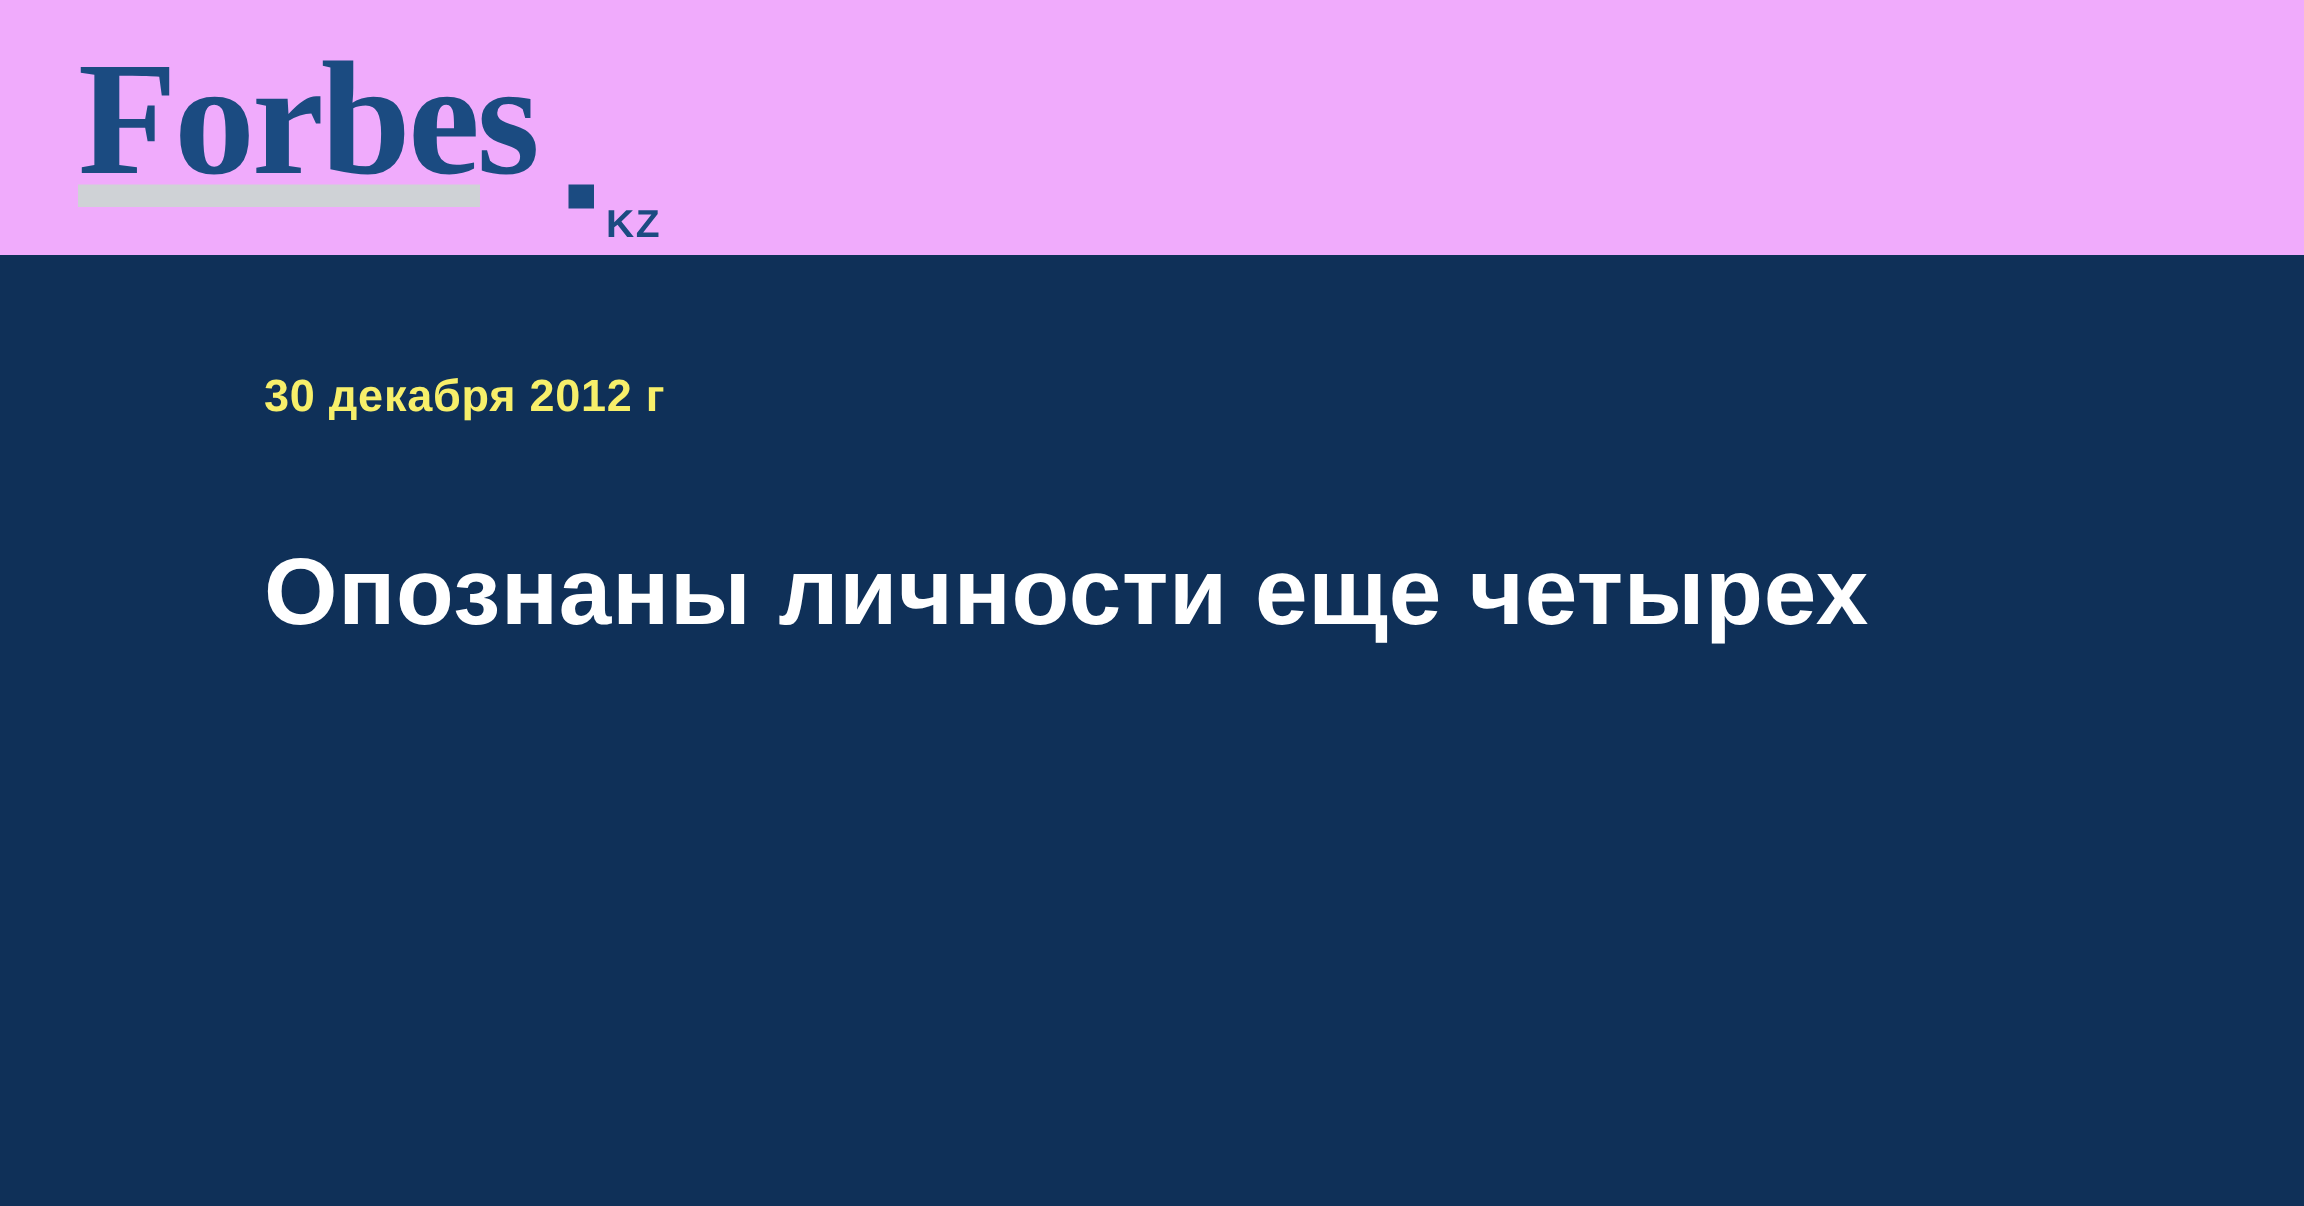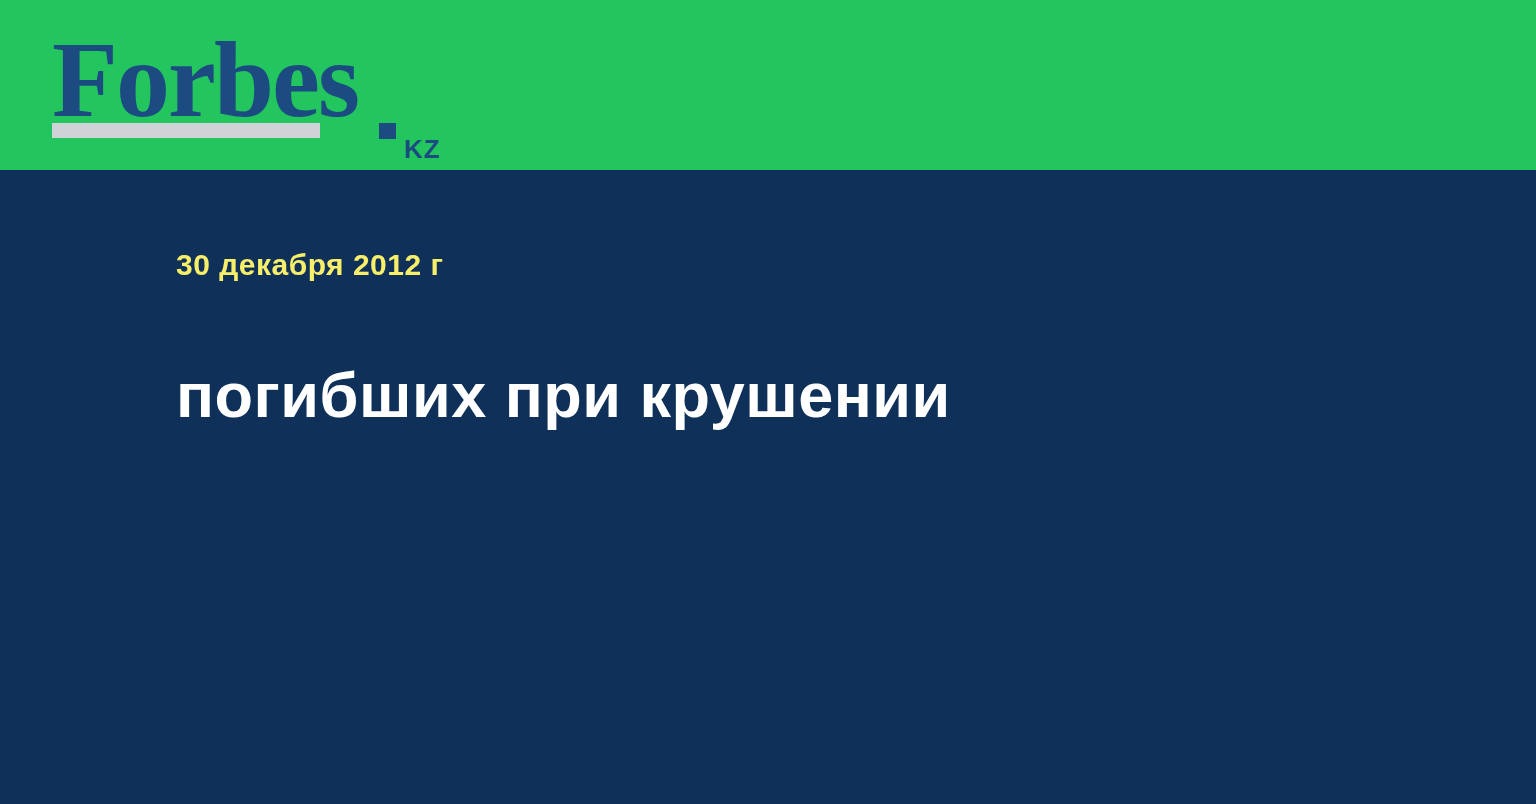--- a/index.html
+++ b/index.html
@@ -22,21 +22,21 @@
     background: #ffffff;
   }
 
   
   .site-header {
     position: absolute;
     left: 0;
     top: 0;
     width: 1536px;
     height: 177px;
-    background: #22c55e;
+    background: #f0abfc;
     box-sizing: border-box;
   }
 
   .brand {
     position: absolute;
     left: 52px;
     top: 26px;
     width: 360px;
     height: 120px;
     text-decoration: none;
@@ -151,19 +151,19 @@
       <span class="brand-country">kz</span>
     </a>
   </header>
 
   <section class="article-hero">
     <div class="article-inner">
 
       <div class="article-date">30 декабря 2012 г</div>
 
       <h1 class="article-title">
-        <span class="title-line">погибших при крушении</span>
+        <span class="title-line">Опознаны личности еще четырех</span>
       </h1>
 
     </div>
   </section>
 
 </div>
 
 </body></html>

